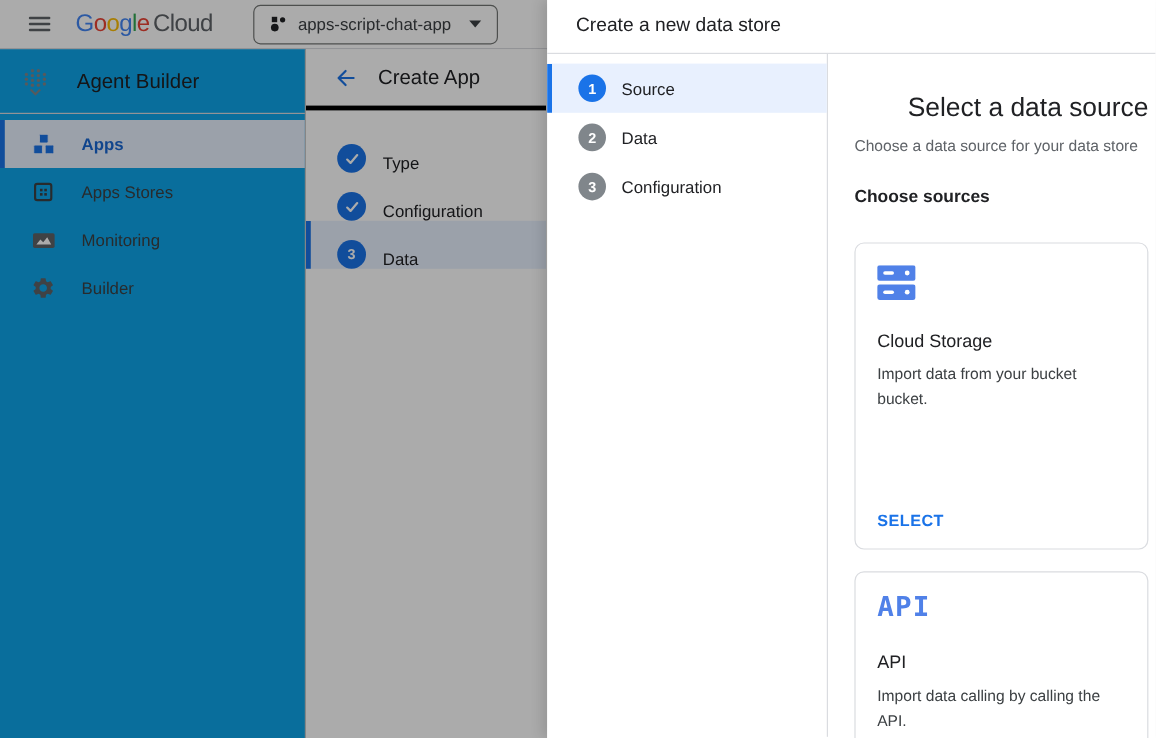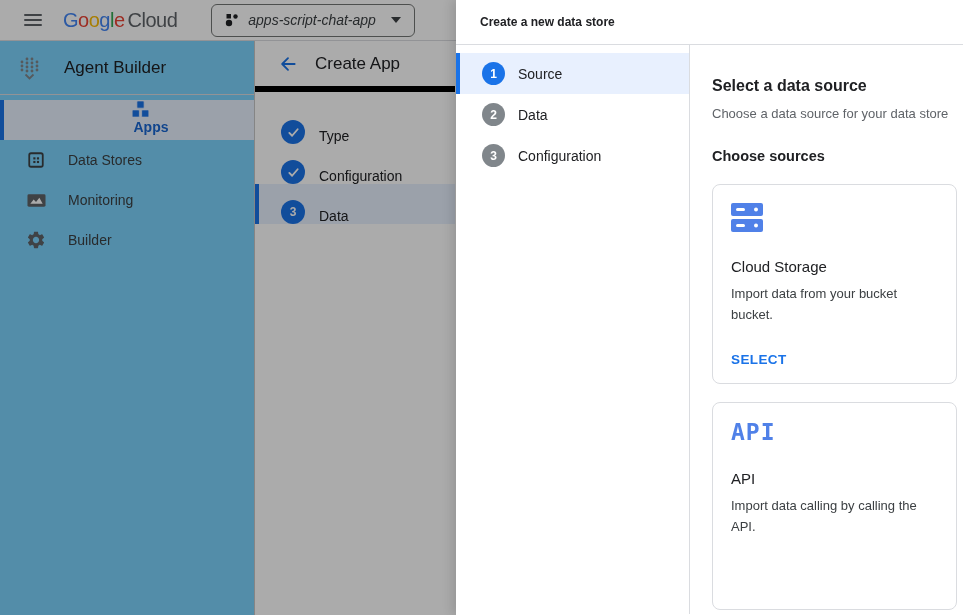--- a/index.html
+++ b/index.html
@@ -16,72 +16,72 @@
   .hamburger span { display:block; height:2px; background:#5f6368; border-radius:1px; }
 
   .gc-logo { margin-left:21px; display:flex; align-items:baseline; font-size:20px; letter-spacing:-0.5px; cursor:pointer; }
   .gc-logo .ltr { font-weight:400; }
   .gc-logo .l0,.gc-logo .l3 { color:#4285F4; }
   .gc-logo .l1,.gc-logo .l5 { color:#EA4335; }
   .gc-logo .l2 { color:#FBBC05; }
   .gc-logo .l4 { color:#34A853; }
   .gc-logo .cloud { color:#5f6368; margin-left:3px; font-weight:400; }
 
-  .project-chip { margin-left:34px; height:33px; border:1px solid #747775; border-radius:6px; display:flex; align-items:center; padding:0 13px; gap:9px; cursor:pointer; background:transparent;font-style:italic; }
+  .project-chip { margin-left:34px; height:33px; border:1px solid #747775; border-radius:6px; display:flex; align-items:center; padding:0 13px; gap:9px; cursor:pointer; background:transparent; }
   .project-chip .chip-label { font-size:14px; color:#3c4043; }
   .caret-down { width:0; height:0; border-left:5px solid transparent; border-right:5px solid transparent; border-top:6px solid #3c4043; margin-left:6px; }
 
   .left-body { display:flex; height:574px; }
 
-  .sidebar { width:255px; border-right:1px solid #c7c7c7; background:#7dd3fc; }
+  .sidebar { width:255px; border-right:1px solid #c7c7c7; background:#0ea5e9; }
   .sidebar-header { height:54px; border-bottom:1px solid #dadce0; display:flex; align-items:center; padding-left:16px; }
   .sidebar-title { font-size:17px; color:#202124; margin-left:20px; }
   .nav-list { list-style:none; padding-top:5px; }
   .nav-item { height:40px; display:flex; align-items:center; padding-left:26px; cursor:pointer; }
   .nav-item .nav-ic { width:20px; display:flex; justify-content:center; }
   .nav-item .nav-label { font-size:14px; color:#3c4043; margin-left:22px; }
-  .nav-item.selected { background:#e8f0fe; box-shadow:inset 4px 0 0 #1a73e8;flex-direction:column; }
+  .nav-item.selected { background:#e8f0fe; box-shadow:inset 4px 0 0 #1a73e8; }
   .nav-item.selected .nav-label { color:#1967d2; font-weight:700; }
 
   .createapp { width:200px; background:#fff; }
-  .createapp-header { height:51px; border-bottom:6px solid #000000; display:flex; align-items:center; padding-left:22px; gap:16px; }
+  .createapp-header { height:51px; border-bottom:4px solid #000000; display:flex; align-items:center; padding-left:22px; gap:16px; }
   .createapp-title { font-size:17px; color:#202124; }
   .back-btn { width:22px; height:22px; display:flex; align-items:center; justify-content:center; cursor:pointer; }
   .step-list { margin-top:12px; }
   .step-row { height:40px; display:flex; align-items:flex-end; padding-left:26px; gap:14px; cursor:pointer; }
   .step-row.selected { background:#e8f0fe; box-shadow:inset 4px 0 0 #1a73e8; }
   .step-circle { width:24px; height:24px; border-radius:50%; display:flex; align-items:center; justify-content:center; flex:none; }
   .step-circle.blue { background:#1a73e8; }
   .step-circle .num { color:#fff; font-size:12px; font-weight:700; }
   .step-label { font-size:14px; color:#202124; }
 
   .scrim { position:absolute; inset:0; background:rgba(0,0,0,0.33); z-index:50; }
 
   
   .dialog { position:absolute; left:456px; top:0; width:507px; height:615px; background:#fff; z-index:100; box-shadow:-4px 0 10px rgba(0,0,0,0.12); }
   .dialog-header { height:45px; border-bottom:1px solid #dadce0; display:flex; align-items:center; }
-  .dialog-title { font-size:12px; color:#202124; padding-left:24px;font-weight:bold; }
+  .dialog-title { font-size:16px; color:#202124; padding-left:24px; }
   .dialog-body { display:flex; height:569px; }
 
   .dialog-steps { width:235px; border-right:1px solid #dadce0; padding-top:8px; }
   .dstep-row { height:41px; display:flex; align-items:center; padding-left:26px; gap:13px; cursor:pointer; }
   .dstep-row.selected { background:#e8f0fe; box-shadow:inset 4px 0 0 #1a73e8; }
   .dstep-circle { width:23px; height:23px; border-radius:50%; display:flex; align-items:center; justify-content:center; flex:none; }
   .dstep-circle.blue { background:#1a73e8; }
   .dstep-circle.gray { background:#80868b; }
   .dstep-circle .num { color:#fff; font-size:12px; font-weight:700; }
   .dstep-label { font-size:14px; color:#202124; }
 
   .dialog-content { flex:1; padding:32px 6px 0 22px; }
-  .content-heading { font-size:16px; font-weight:700; color:#202124; }
+  .content-heading { font-size:22px; font-weight:400; color:#202124;text-align:right; }
   .content-sub { font-size:13px; color:#5f6368; margin-top:11px; }
   .section-label { font-size:14.5px; font-weight:600; color:#202124; margin-top:27px; }
 
   .card { width:245px; border:1px solid #dadce0; border-radius:8px; background:#fff; display:flex; flex-direction:column; padding:18px 18px 16px 18px; }
-  .card-1 { margin-top:20px; height:200px; }
+  .card-1 { margin-top:30px; height:256px; }
   .card-2 { margin-top:18px; height:208px; }
   .card-title { font-size:15px; color:#202124; margin-top:26px; }
   .card-desc { font-size:13px; color:#3c4043; line-height:1.6; margin-top:9px; max-width:205px; }
   .card-action { margin-top:auto; font-size:13.5px; font-weight:600; letter-spacing:0.4px; color:#1a73e8; cursor:pointer; display:flex; align-items:center; gap:6px; width:max-content; }
 
   .api-logo-text { font-family:"DejaVu Sans Mono", monospace; font-weight:700; font-size:23px; letter-spacing:1px; color:#5081e8; line-height:1; }
 </style>
 </head>
 <body>
 
@@ -156,21 +156,21 @@
           <li class="nav-item">
             <span class="nav-ic">
               <svg width="18" height="18" viewBox="0 0 20 20">
                 <rect x="2.5" y="2.5" width="15" height="15" rx="2" fill="none" stroke="#3c4043" stroke-width="2"></rect>
                 <rect x="7" y="7" width="2.4" height="2.4" fill="#3c4043"></rect>
                 <rect x="11" y="7" width="2.4" height="2.4" fill="#3c4043"></rect>
                 <rect x="7" y="11" width="2.4" height="2.4" fill="#3c4043"></rect>
                 <rect x="11" y="11" width="2.4" height="2.4" fill="#3c4043"></rect>
               </svg>
             </span>
-            <span class="nav-label">Data Stores</span>
+            <span class="nav-label">Apps Stores</span>
           </li>
           <li class="nav-item">
             <span class="nav-ic">
               <svg width="19" height="15" viewBox="0 0 20 15">
                 <rect x="0.5" y="1" width="19" height="13" rx="1.5" fill="#5f6368"></rect>
                 <path d="M3.5 11l3.5-4.5 2.5 2.5 3.5-4.5 3.5 6.5z" fill="#fff"></path>
               </svg>
             </span>
             <span class="nav-label">Monitoring</span>
           </li>

